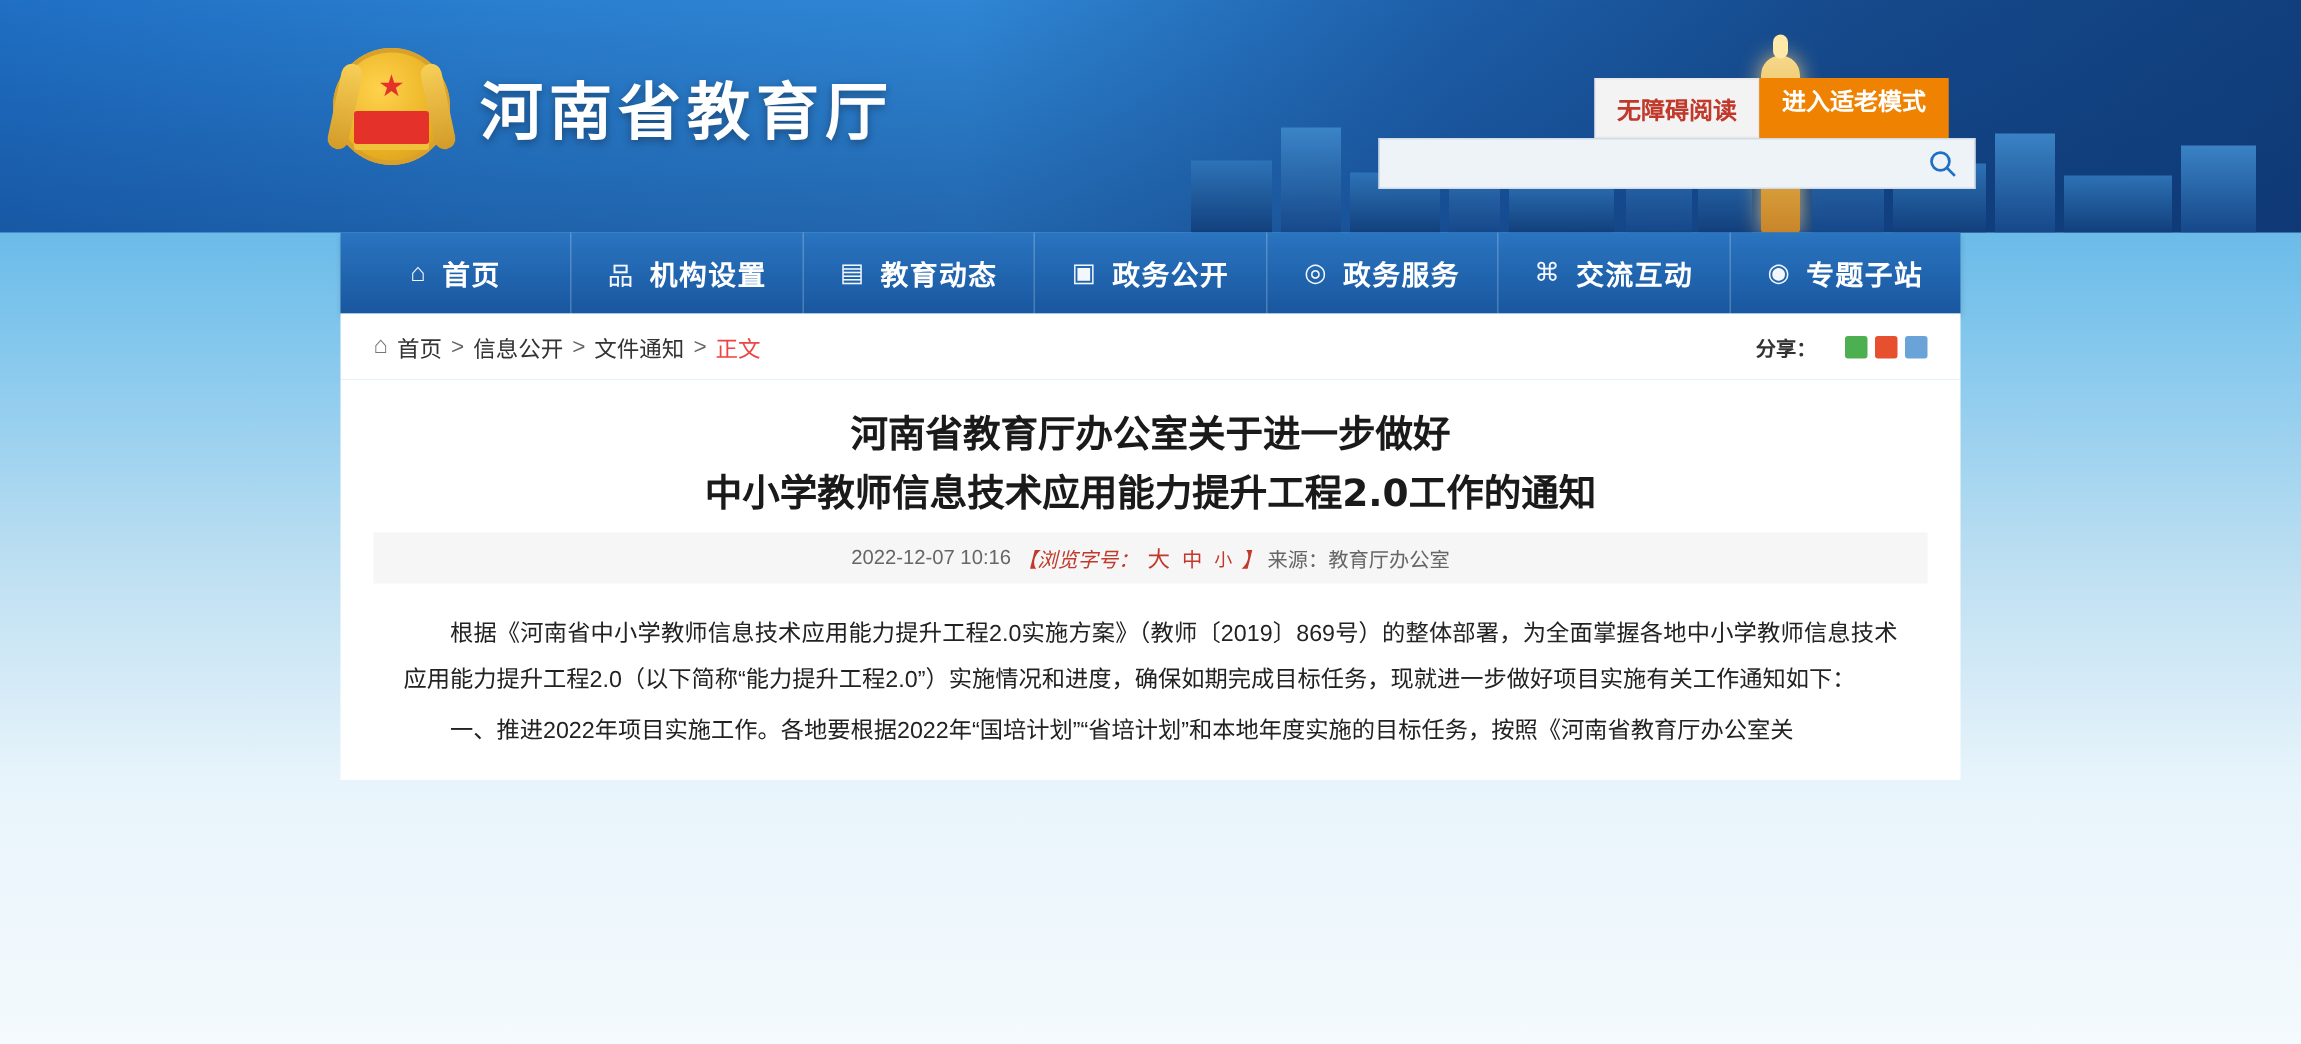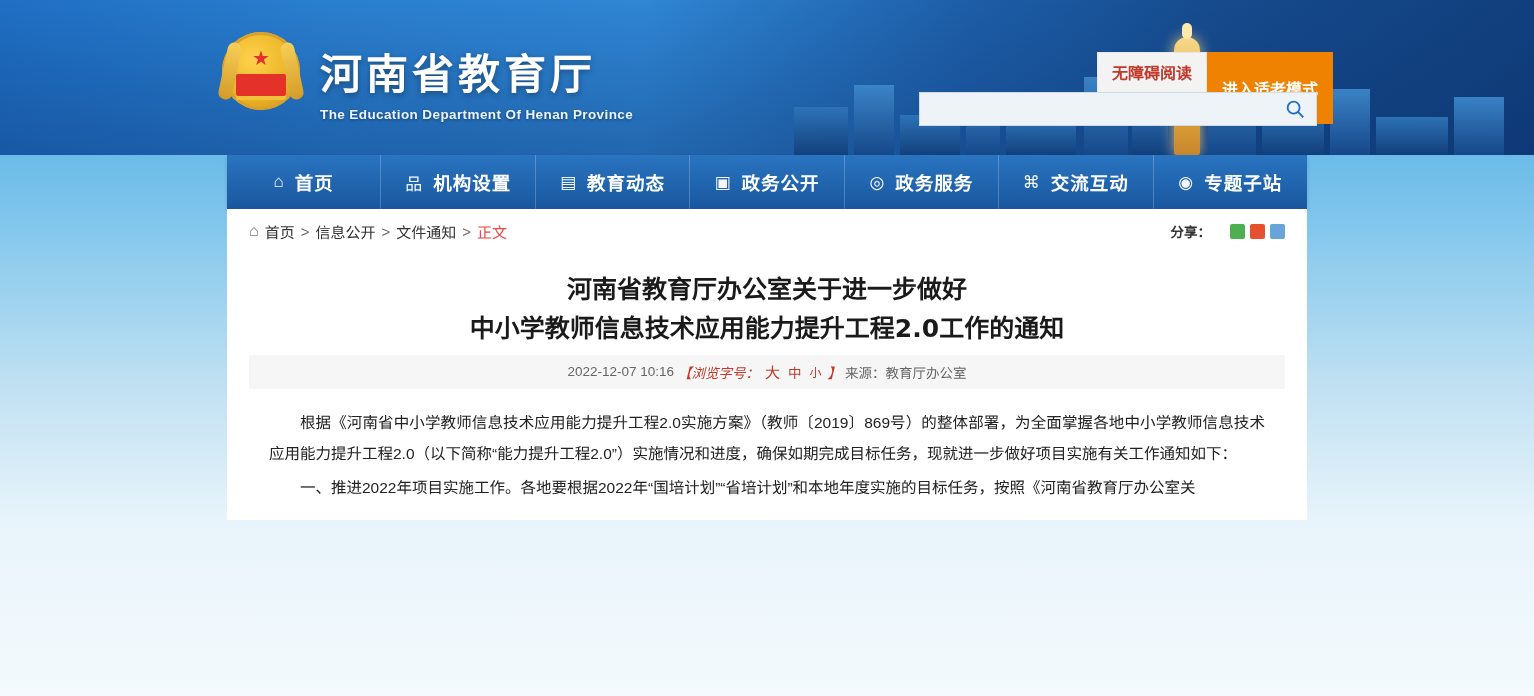--- a/index.html
+++ b/index.html
@@ -76,28 +76,28 @@
     text-shadow: 0 2px 6px rgba(0,0,0,.35);
     font-family: "DejaVu Sans", "Liberation Sans", sans-serif;
   }
   .site-title .en {
     margin-top: 6px;
     font-size: 13.5px; font-weight: 700; letter-spacing: .4px;
     color:#eaf4ff;
     text-shadow: 0 1px 3px rgba(0,0,0,.4);
   }
 
-  .acc-btns { position:absolute; right: 201px; top: 52px; display:flex; }
+  .acc-btns { position:absolute; right: 235px; top: 52px; display:flex; }
   .acc-btns .b1 {
     background:#f3f3f3; color:#c0392b; font-size:16px; font-weight:700;
     padding: 7px 14px; border:1px solid #e8e8e8;
   }
   .acc-btns .b2 {
     background:#ef8200; color:#fff; font-size:16px; font-weight:700;
-    padding: 23px 14px; border:1px solid #ef8200;
+    padding: 1px 14px; border:1px solid #ef8200;
   }
 
   .search-wrap {
     position:absolute; right: 217px; top: 92px;
     width: 398px; height: 34px;
     background:#eef3f8; border:1px solid #cfdbe6;
     display:flex; align-items:center;
   }
   .search-wrap input {
     flex:1; height:100%; border:0; outline:0; background:transparent;
@@ -199,21 +199,20 @@
   <div class="emblem">
     <div class="circle"></div>
     <div class="wheat-l"></div>
     <div class="wheat-r"></div>
     <div class="redstar">★</div>
     <div class="gate"></div>
   </div>
 
   <div class="site-title">
     <div class="cn">河南省教育厅</div>
-    <div class="en">The Education Department Of Henan Province</div>
   </div>
 
   <div class="acc-btns">
     <div class="b1">无障碍阅读</div>
     <div class="b2">进入适老模式</div>
   </div>
 
   <div class="search-wrap">
     <input type="text" placeholder="" style="">
     <div class="search-ico">

